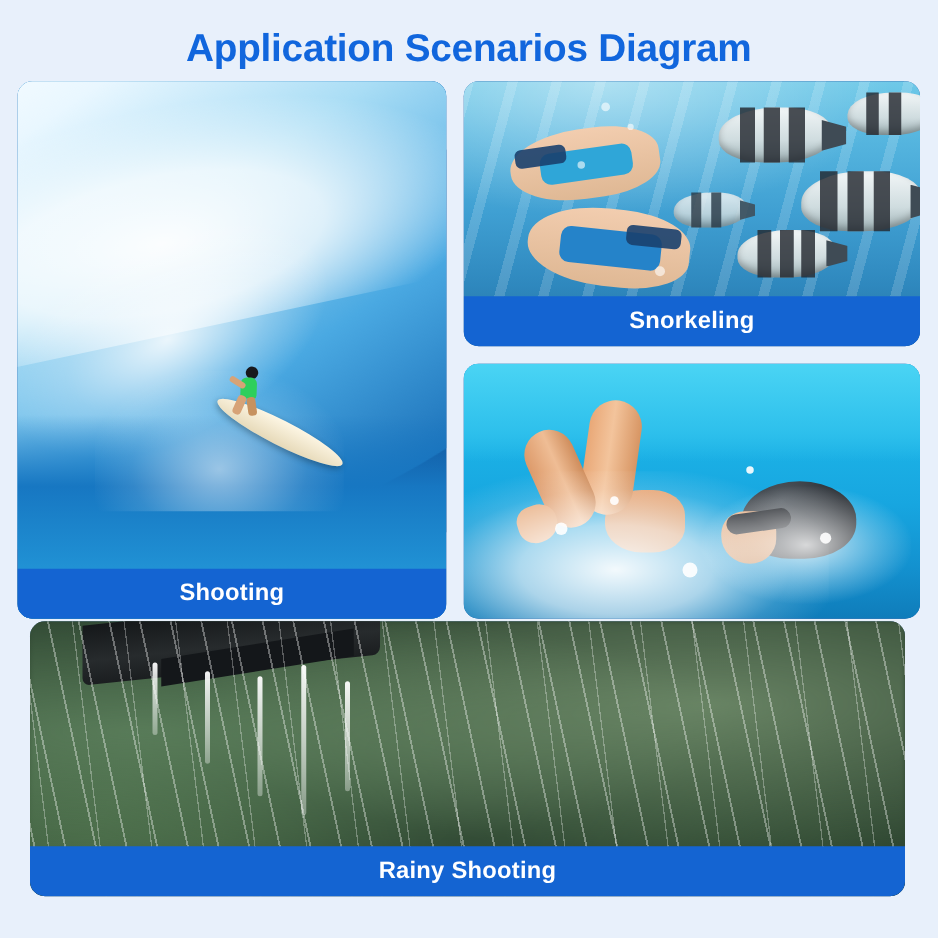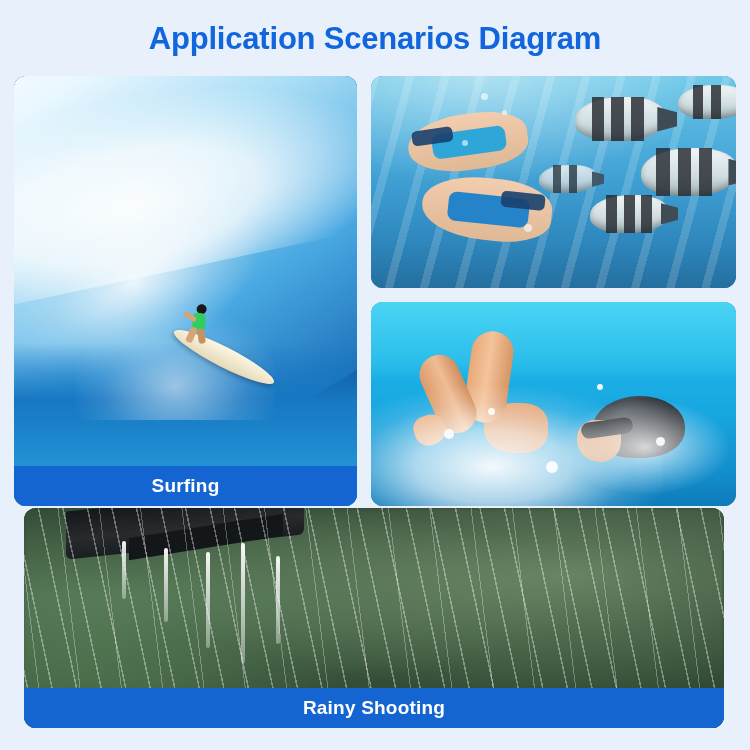--- a/index.html
+++ b/index.html
@@ -19,21 +19,21 @@
     height: 750px;
     box-sizing: border-box;
   }
   .title {
     text-align: center;
     color: #1166dd;
     font-size: 31px;
     font-weight: bold;
     letter-spacing: -0.2px;
     padding-top: 22px;
-    padding-bottom: 20px;
+    padding-bottom: 9px;
     line-height: 1.1;
   }
   .grid {
     position: relative;
     width: 722px;
     margin: 0 auto;
   }
   .card {
     position: absolute;
     border-radius: 12px;
@@ -403,21 +403,21 @@
         <div class="surf-spray"></div>
         <div class="surfboard"></div>
         <div class="surfer">
           <div class="head"></div>
           <div class="torso"></div>
           <div class="arm"></div>
           <div class="leg-a"></div>
           <div class="leg-b"></div>
         </div>
       </div>
-      <div class="caption">Surfing</div>
+      <div class="caption">Shooting</div>
     </div>
 
     <div class="card" id="card-snorkeling">
       <div class="photo">
         <div class="snk-bg"></div>
         <div class="snk-glow"></div>
         <div class="snk-light"></div>
 
         <div class="snorkeler" style="left:10%; top:18%; width:120px; height:56px; transform:rotate(-8deg);">
           <div class="body"></div>
@@ -459,20 +459,21 @@
           <div class="tail"></div>
         </div>
 
         <div class="bubbles">
           <span style="left:30%; top:8%; width:7px; height:7px;"></span>
           <span style="left:36%; top:16%; width:5px; height:5px;"></span>
           <span style="left:25%; top:30%; width:6px; height:6px;"></span>
           <span style="left:42%; top:70%; width:8px; height:8px;"></span>
         </div>
       </div>
+      <div class="caption">Snorkeling</div>
     </div>
 
     <div class="card" id="card-swimming">
       <div class="photo">
         <div class="swm-bg"></div>
         <div class="swm-water-light"></div>
         <div class="swm-arm">
           <div class="shoulder"></div>
           <div class="upper"></div>
           <div class="fore"></div>

